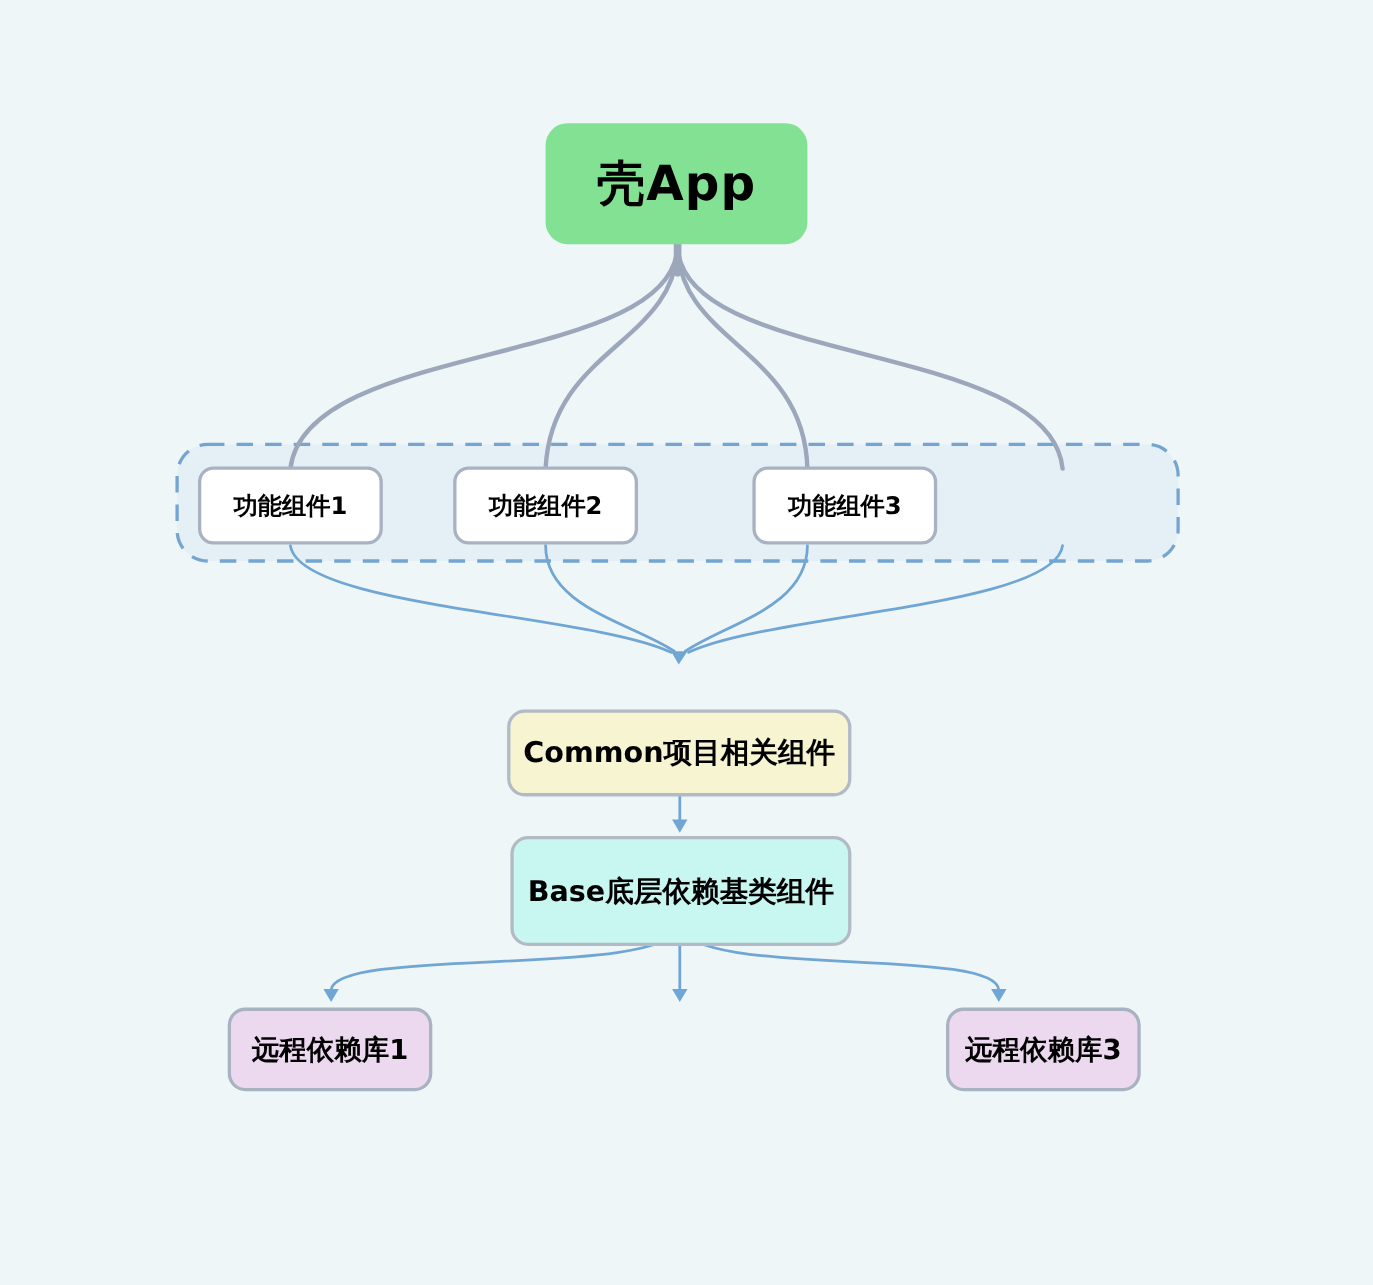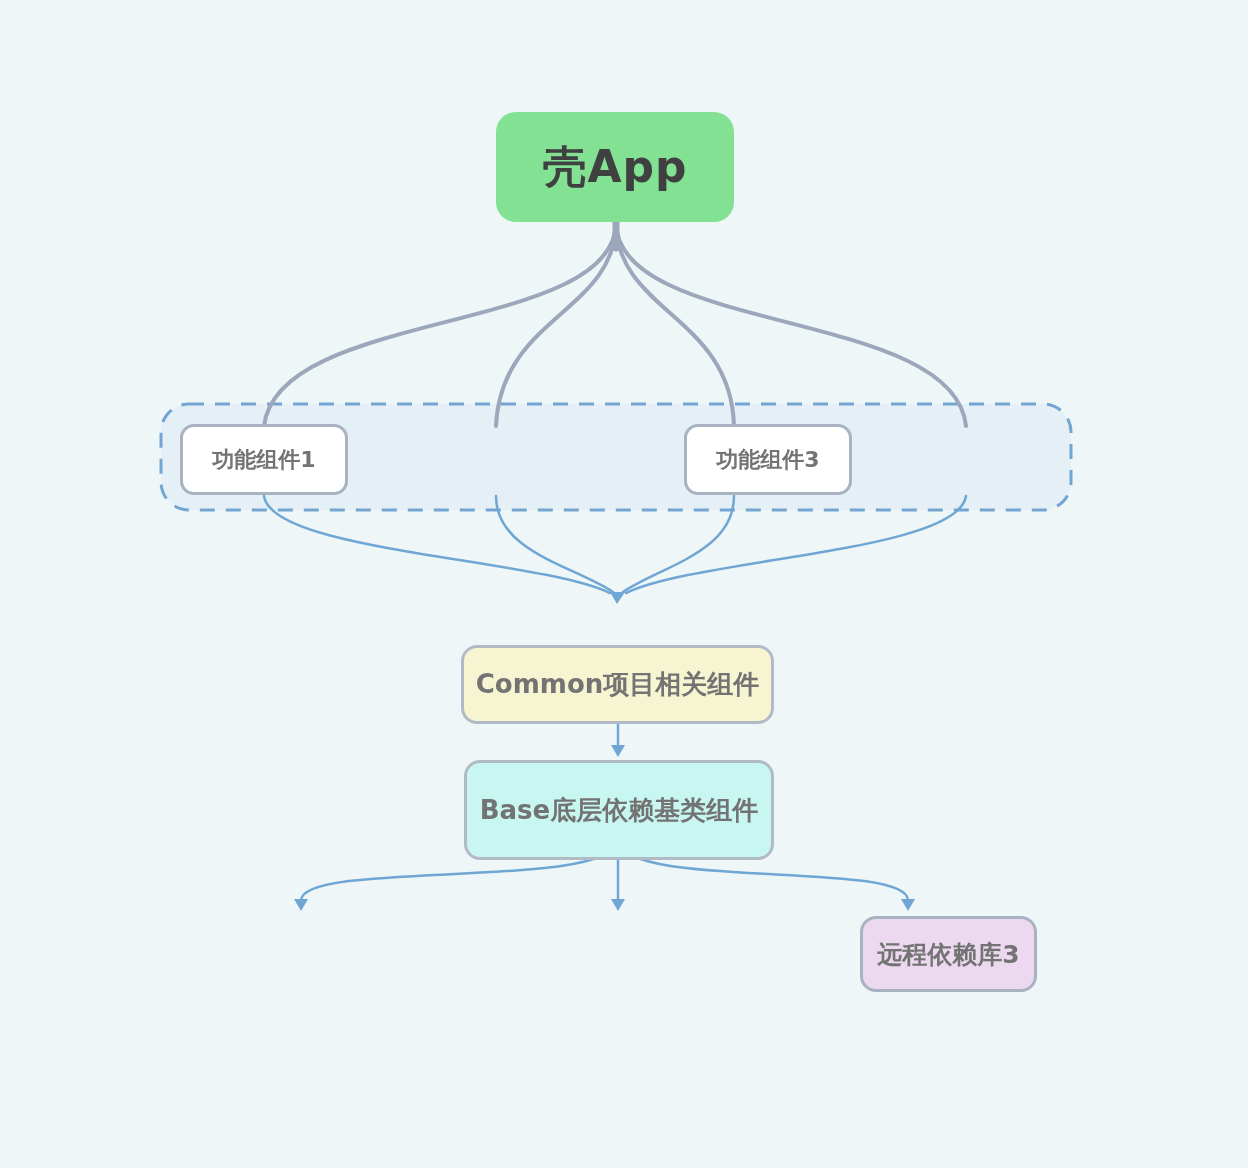--- a/index.html
+++ b/index.html
@@ -21,30 +21,30 @@
     width: 1248px;
     height: 1168px;
     display: block;
   }
   .node {
     position: absolute;
     display: flex;
     align-items: center;
     justify-content: center;
     box-sizing: border-box;
-    color: #737373;
+    color: #000000;
     font-weight: 700;
     text-align: center;
     white-space: nowrap;
   }
   .shell-node {
     left: 496px; top: 112px; width: 238px; height: 110px;
     background: #82e193;
     border-radius: 20px;
-    color: #404040;
+    color: #000000;
     font-size: 44px;
     font-weight: 800;
     letter-spacing: 1px;
   }
   .comp-node {
     top: 424px; width: 168px; height: 71px;
     background: #ffffff;
     border: 3.5px solid #a8b2c1;
     border-radius: 14px;
     font-size: 22px;
@@ -115,29 +115,35 @@
     </g>
   </svg>
 
   <div class="node shell-node">
     <span>壳App</span>
   </div>
 
   <div class="node comp-node" style="left:180px">
     <span>功能组件1</span>
   </div>
+  <div class="node comp-node" style="left:412px">
+    <span>功能组件2</span>
+  </div>
   <div class="node comp-node" style="left:684px">
     <span>功能组件3</span>
   </div>
 
   <div class="node common-node">
     <span>Common项目相关组件</span>
   </div>
 
   <div class="node base-node">
     <span>Base底层依赖基类组件</span>
   </div>
 
+  <div class="node remote-node" style="left:207px; width:186px">
+    <span>远程依赖库1</span>
+  </div>
   <div class="node remote-node" style="left:860px; width:177px">
     <span>远程依赖库3</span>
   </div>
 
 </div>
 
 </body></html>

